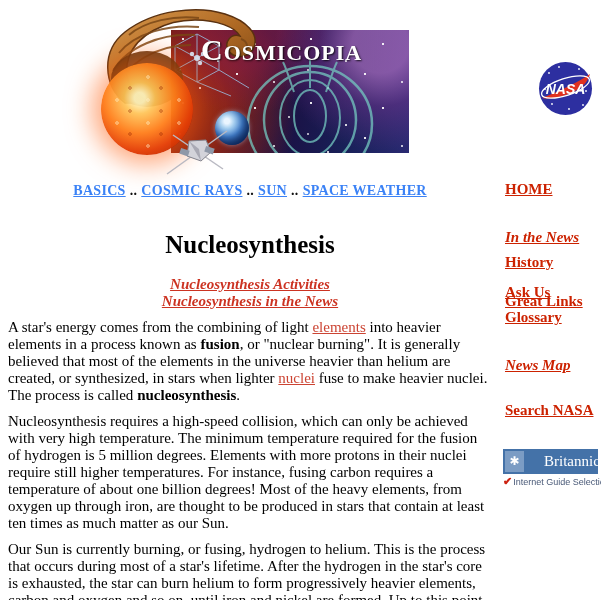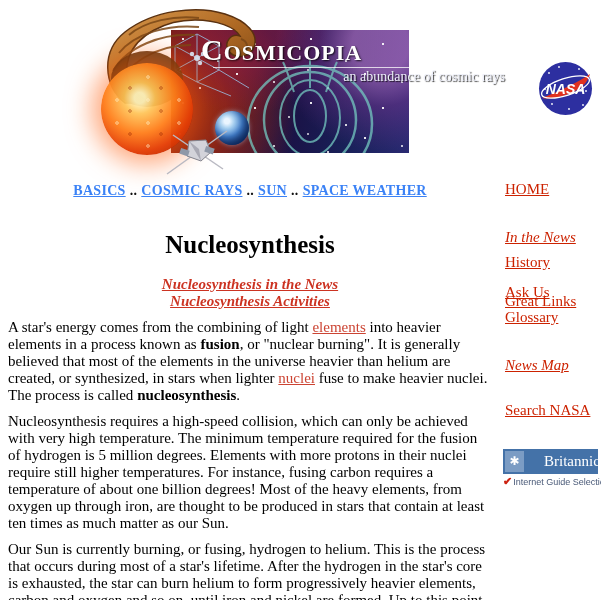--- a/index.html
+++ b/index.html
@@ -73,21 +73,21 @@
   .nav .sep{color:#111;padding:0 4px;text-decoration:none;}
   
   h1{font-size:25px;line-height:25px;text-align:center;margin:33px 0 0 0;font-weight:bold;}
   .sublinks{margin-top:19px;text-align:center;line-height:17px;font-size:15px;}
   .sublinks a{display:block;color:#cc3322;font-style:italic;font-weight:bold;text-decoration:underline;}
   #paragraphs p{margin:9px 0 0 0;font-size:15px;line-height:17px;}
   #paragraphs a{color:#cc4433;text-decoration:underline;font-family:Liberation Serif, serif;}
   
   #sidebar{position:absolute;left:500px;top:0;width:101px;height:600px;}
   .nasa-logo{position:absolute;left:38px;top:61px;}
-  .sbl{position:absolute;left:5px;font-size:15px;font-weight:normal;color:#cc2200;
+  .sbl{position:absolute;left:5px;font-size:15px;font-weight:bold;color:#cc2200;
        text-decoration:underline;white-space:nowrap;line-height:16px;}
   .sbl.it{font-style:italic;}
   .brit{position:absolute;left:3px;top:449px;width:95px;font-family:"Liberation Sans",sans-serif;}
   .brit-top{display:flex;align-items:center;background:#4472a8;height:25px;}
   .brit-thistle{width:19px;height:21px;margin-left:2px;background:#7b9cc4;color:#fff;
        font-size:12px;line-height:21px;text-align:center;flex:none;}
   .brit-name{color:#fff;font-family:"Liberation Serif",serif;font-size:15px;padding-left:20px;white-space:nowrap;}
   .brit-bottom{display:flex;align-items:center;background:#fff;font-size:9px;color:#4a5a78;padding-top:1px;white-space:nowrap;}
   .brit-check{color:#cc2211;font-size:11px;font-weight:bold;margin-right:1px;}
 </style>
@@ -151,32 +151,31 @@
         <line x1="2" y1="47" x2="62" y2="4"></line>
         <line x1="8" y1="8" x2="58" y2="42"></line>
       </g>
       <polygon points="24,14 41,13 46,25 36,34 22,29" fill="#d3d3da" stroke="#83838d"></polygon>
       <polygon points="24,14 34,22 36,34" fill="#a9a9b4"></polygon>
       <rect x="40" y="20" width="9" height="6" fill="#8f98a8" transform="rotate(18 44 23)"></rect>
       <rect x="15" y="22" width="9" height="6" fill="#8f98a8" transform="rotate(18 19 25)"></rect>
     </svg>
 
     <div class="banner-title"><span class="tc">C</span><span>OSMICOPIA</span></div>
-    <div class="banner-sub">an abundance of cosmic rays</div>
   </div>
 
   <div class="nav">
     <a>BASICS</a><span class="sep">..</span><a>COSMIC RAYS</a><span class="sep">..</span><a>SUN</a><span class="sep">..</span><a>SPACE WEATHER</a>
   </div>
 
   <h1>Nucleosynthesis</h1>
 
   <div class="sublinks">
+    <a>Nucleosynthesis Activities</a>
     <a>Nucleosynthesis in the News</a>
-    <a>Nucleosynthesis Activities</a>
   </div>
 
   <div id="paragraphs">
       <p><span>A star's energy comes from the combining of light </span><a>elements</a><span> into heavier elements in a process known as </span><b>fusion</b><span>, or "nuclear burning". It is generally believed that most of the elements in the universe heavier than helium are created, or synthesized, in stars when lighter </span><a>nuclei</a><span> fuse to make heavier nuclei. The process is called </span><b>nucleosynthesis</b><span>.</span></p>
       <p><span>Nucleosynthesis requires a high-speed collision, which can only be achieved with very high temperature. The minimum temperature required for the fusion of hydrogen is 5 million degrees. Elements with more protons in their nuclei require still higher temperatures. For instance, fusing carbon requires a temperature of about one billion degrees! Most of the heavy elements, from oxygen up through iron, are thought to be produced in stars that contain at least ten times as much matter as our Sun.</span></p>
       <p><span>Our Sun is currently burning, or fusing, hydrogen to helium. This is the process that occurs during most of a star's lifetime. After the hydrogen in the star's core is exhausted, the star can burn helium to form progressively heavier elements, carbon and oxygen and so on, until iron and nickel are formed. Up to this point the process releases energy. The formation of elements heavier than iron and nickel requires the input of energy. </span></p>
     </div>
 </div>
 
 <div id="sidebar">

